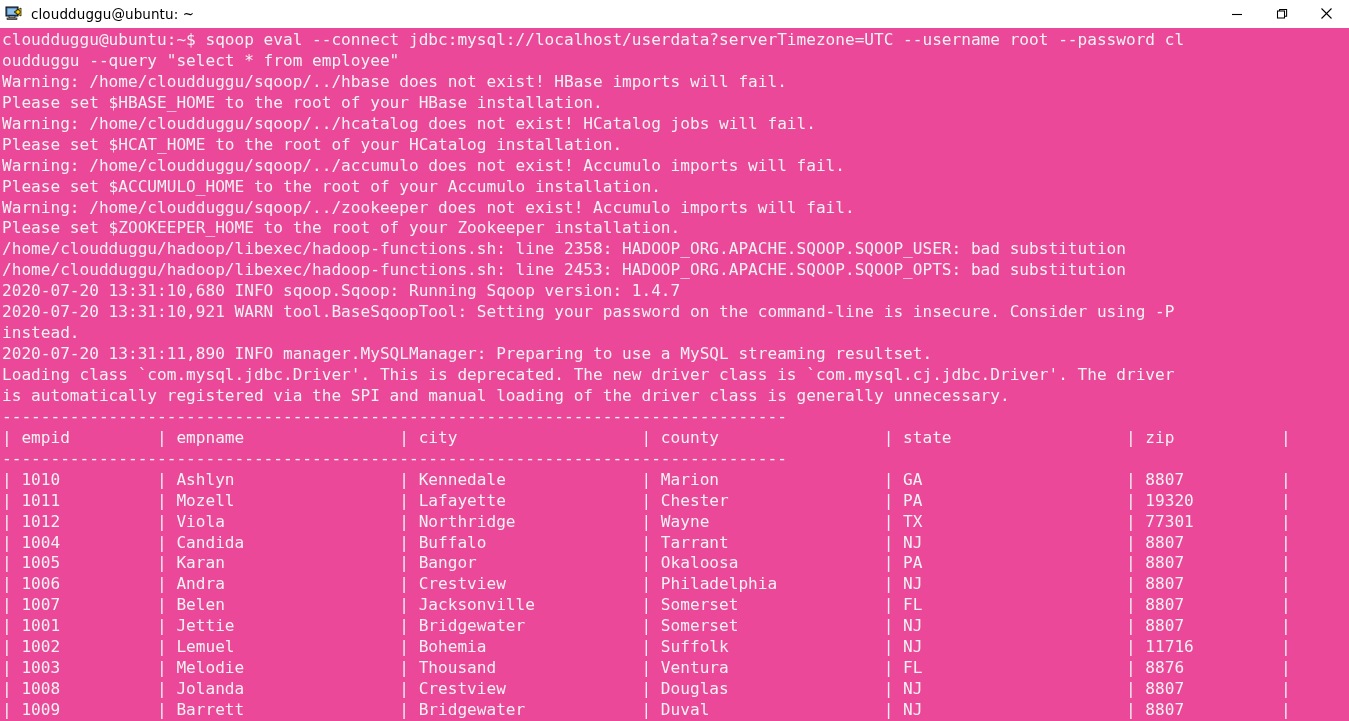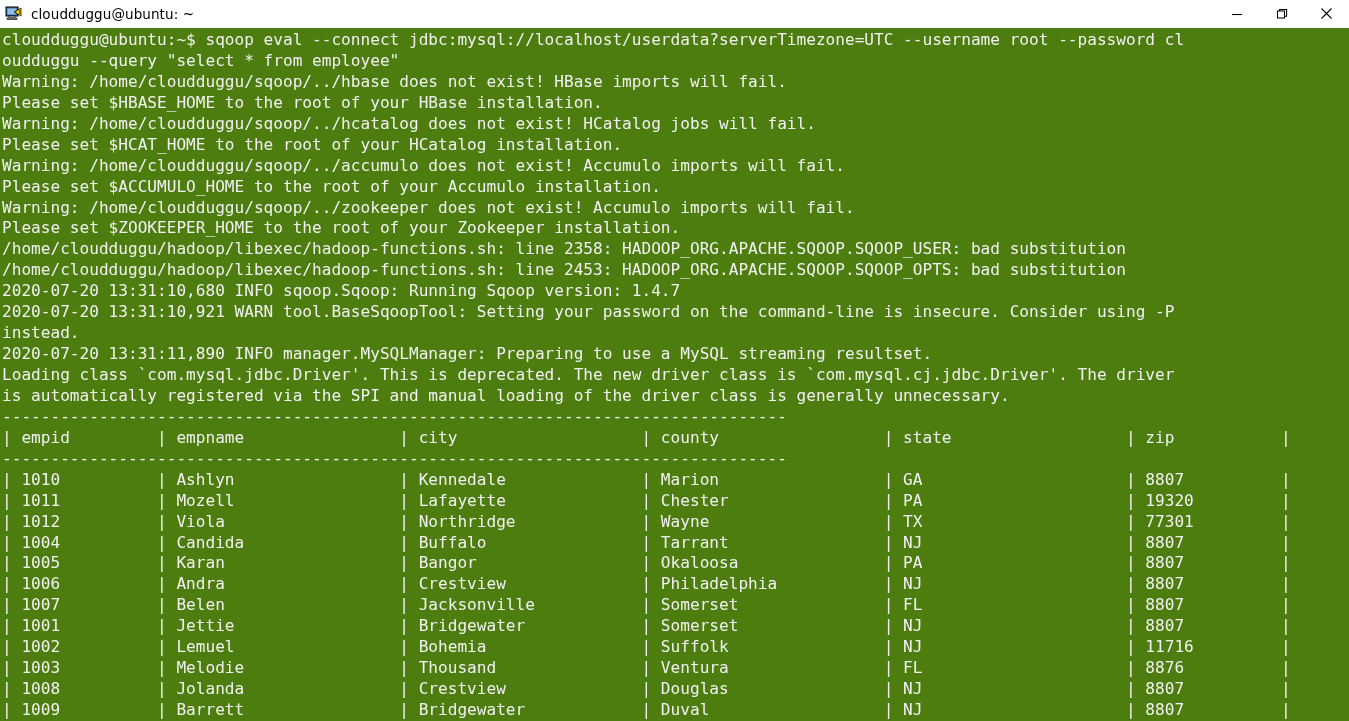--- a/index.html
+++ b/index.html
@@ -67,21 +67,21 @@
     justify-content: center;
     background: #ffffff;
     border: none;
     padding: 0;
   }
   .winbtn svg { display: block; }
 
   
   #terminal {
     flex: 1 1 auto;
-    background: #4d7c0f;
+    background: #ec4899;
     color: #ffffff;
     padding: 2px 0 0 2px;
     overflow: hidden;
   }
   #term-lines {
     font-family: "DejaVu Sans Mono", "Liberation Mono", monospace;
     font-size: 16.1px;
     line-height: 20.95px;
     color: #f2f2f2;
     white-space: pre;

